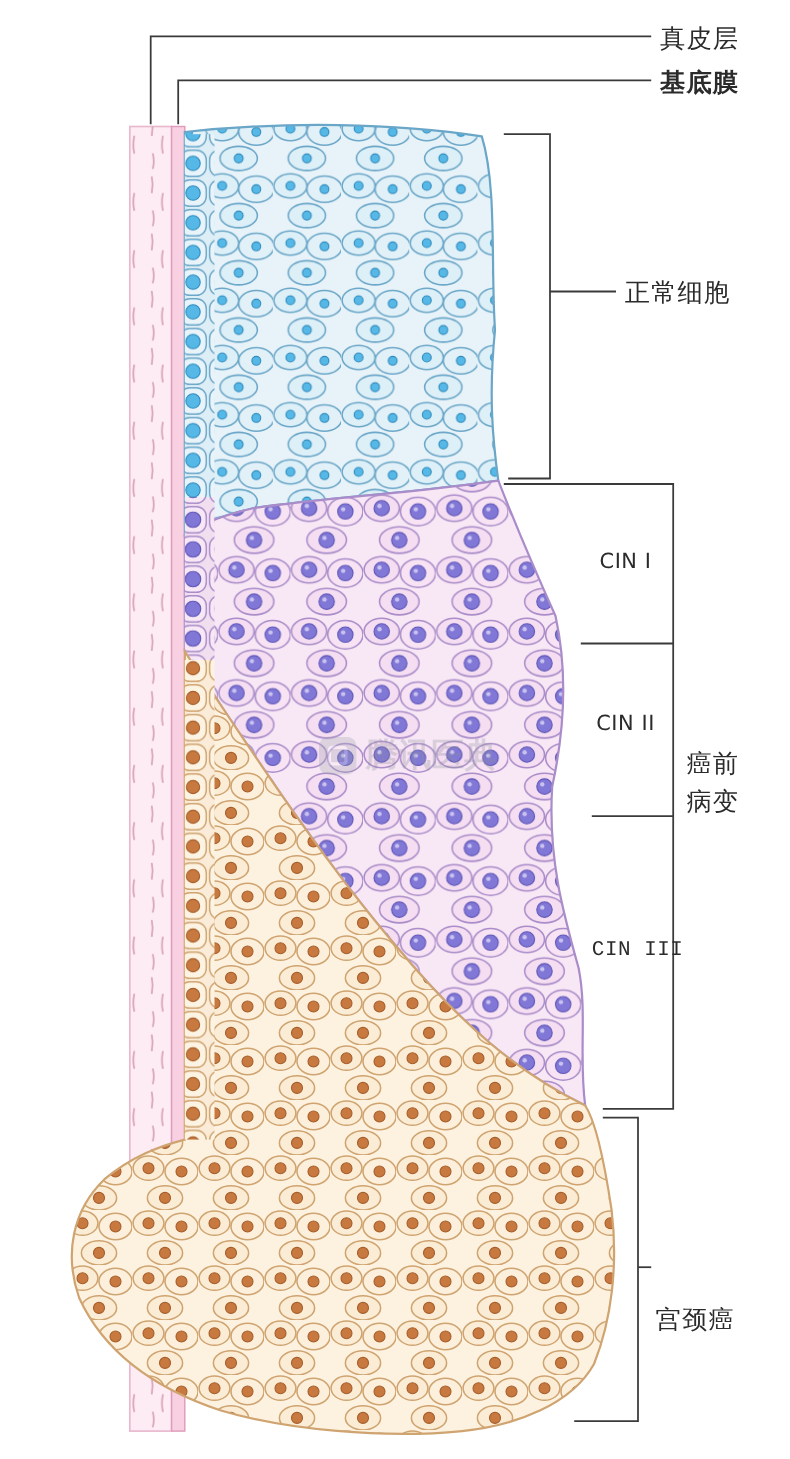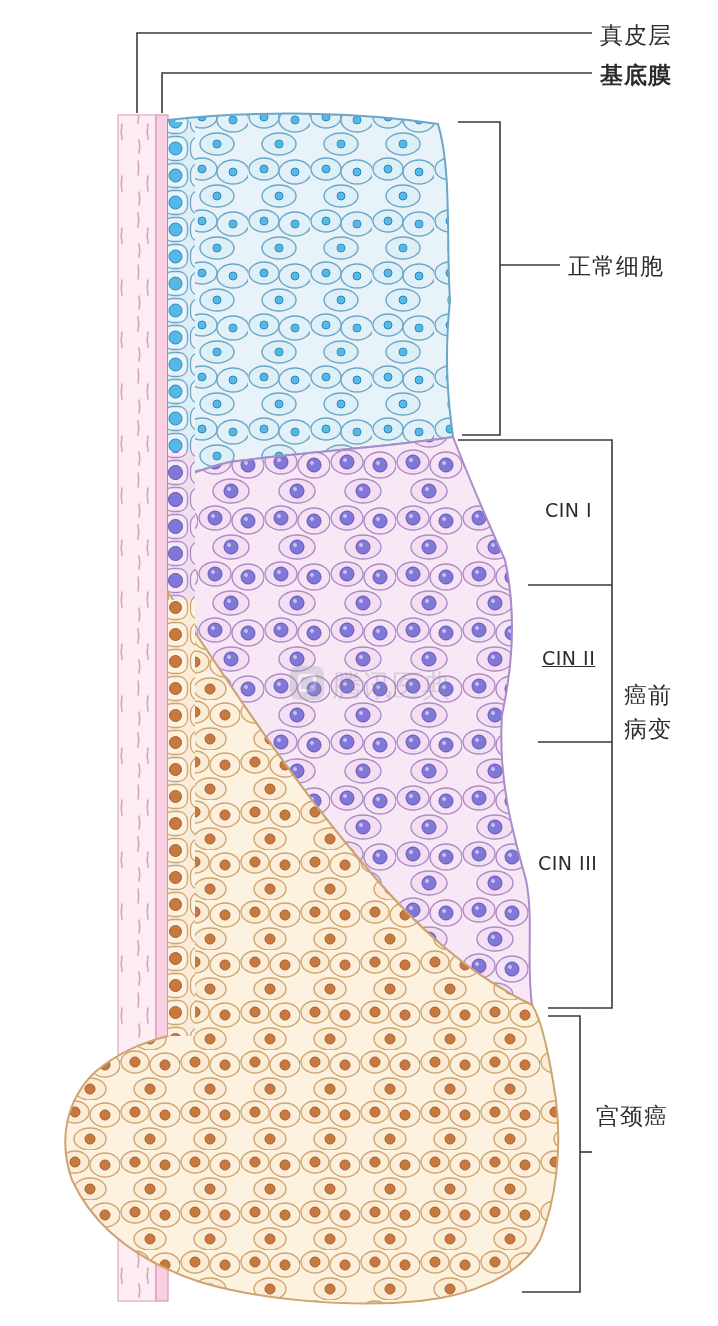--- a/index.html
+++ b/index.html
@@ -2,22 +2,22 @@
 <html><head>
 <meta charset="utf-8">
 <style>
   html,body{margin:0;padding:0;background:#ffffff;}
   #stage{position:relative;width:690px;height:1326px;background:#ffffff;overflow:hidden;
          font-family:"DejaVu Sans","Liberation Sans",sans-serif;border-radius:26px;}
   svg{position:absolute;left:0;top:0;}
   .label{position:absolute;color:#2b2b2b;font-size:23px;letter-spacing:1px;white-space:nowrap;}
   .label.latin{font-size:19px;letter-spacing:0.5px;}
   .two-line{line-height:34px;text-align:center;}
-  #watermark{position:absolute;left:243px;top:666px;display:flex;align-items:flex-start;gap:8px;
-             opacity:0.28;color:#8a8f99;font-size:30px;font-weight:normal;padding-left:47px;}
+  #watermark{position:absolute;left:243px;top:666px;display:flex;align-items:center;gap:8px;
+             opacity:0.28;color:#8a8f99;font-size:30px;font-weight:bold;padding-left:47px;}
   #watermark .wm-icon{width:34px;height:34px;border-radius:8px;background:#9aa0aa;position:relative;}
   #watermark .wm-icon::after{content:"";position:absolute;left:8px;top:8px;right:8px;bottom:8px;
              border:3px solid #fff;border-radius:4px;}
 </style>
 </head>
 <body>
 
 <div id="stage">
 
   <svg width="718" height="1326" viewBox="0 0 718 1326">
@@ -124,26 +124,26 @@
 
       <polyline points="548,1016 580,1016 580,1292 522,1292"></polyline>
       <line x1="580" y1="1152" x2="592" y2="1152"></line>
     </g>
   </svg>
 
   <div class="label" style="left:600px;top:20px;">真皮层</div>
   <div class="label" style="left:600px;top:60px;font-weight:bold;">基底膜</div>
   <div class="label" style="left:568px;top:251px;font-family:Liberation Serif, serif;">正常细胞</div>
   <div class="label latin" style="left:545px;top:499px;">CIN I</div>
-  <div class="label latin" style="left:542px;top:647px;text-decoration:underline;">CIN II</div>
-  <div class="label latin" style="left:538px;top:852px;">CIN III</div>
+  <div class="label latin" style="left:542px;top:647px;">CIN II</div>
+  <div class="label latin" style="left:538px;top:852px;font-family:Liberation Mono, monospace;">CIN III</div>
   <div class="label two-line" style="left:624px;top:678px;">
     <span>癌前</span><br>
     <span>病变</span>
   </div>
-  <div class="label" style="left:596px;top:1101px;">宫颈癌</div>
+  <div class="label" style="left:596px;top:1184px;">宫颈癌</div>
 
   <div id="watermark">
     <span class="wm-icon"></span>
     <span>腾讯医典</span>
   </div>
 
 </div>
 
 </body></html>

